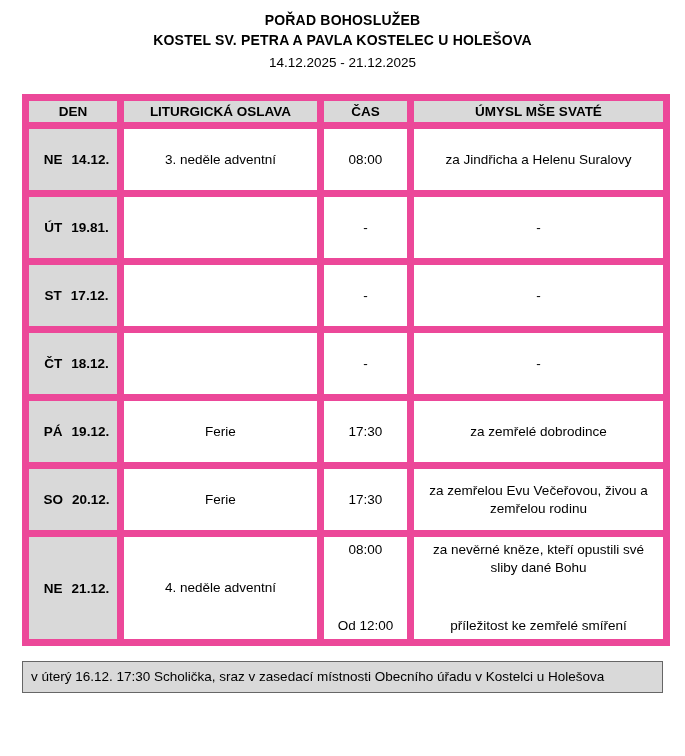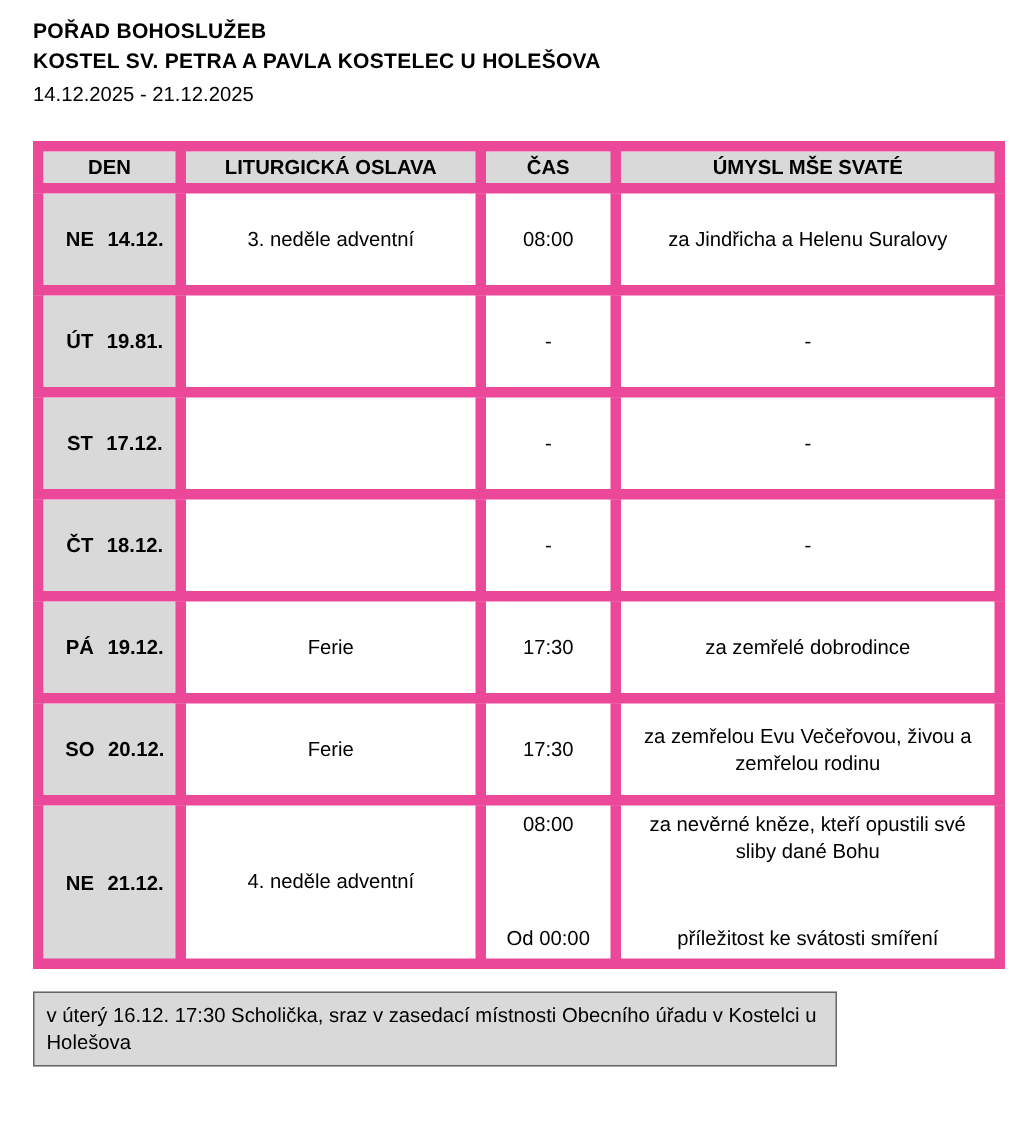--- a/index.html
+++ b/index.html
@@ -9,21 +9,21 @@
     color: #000000;
     font-family: "Liberation Sans", sans-serif;
   }
   .page {
     width: 685px;
     height: 756px;
     box-sizing: border-box;
     padding: 8px 22px 10px 22px;
     background: #ffffff;
   }
-  .doc-header { text-align: left; }
+  .doc-header { text-align: center; }
   .doc-title {
     font-size: 14px;
     font-weight: bold;
     padding-top: 4px;
     letter-spacing: 0.2px;
   }
   .doc-subtitle {
     font-size: 14px;
     font-weight: bold;
     margin-top: 4px;
@@ -73,21 +73,21 @@
     display: flex;
     flex-direction: column;
     justify-content: space-between;
     align-items: center;
     min-height: 94px;
   }
   .split > div { width: 100%; text-align: center; }
 
   .footnote {
     margin-top: 15px;
-    width: 536px;
+    width: 641px;
     box-sizing: border-box;
     background: #d9d9d9;
     border: 1px solid #666666;
     padding: 6px 8px;
     font-size: 13.5px;
     line-height: 1.35;
     text-align: left;
   }
 </style>
 </head>
@@ -166,27 +166,27 @@
         <td class="umysl">za zemřelou Evu Večeřovou, živou a zemřelou rodinu</td>
       </tr>
       <tr class="body-row-tall">
         <td class="den">
           <span class="day">NE</span><span class="date">21.12.</span>
         </td>
         <td class="oslava">4. neděle adventní</td>
         <td class="cas">
           <div class="split">
             <div>08:00</div>
-            <div>Od 00:00</div>
+            <div>Od 12:00</div>
           </div>
         </td>
         <td class="umysl">
           <div class="split">
             <div>za nevěrné kněze, kteří opustili své sliby dané Bohu</div>
-            <div>příležitost ke svátosti smíření</div>
+            <div>příležitost ke zemřelé smíření</div>
           </div>
         </td>
       </tr>
     </tbody>
   </table>
 
   <div class="footnote">v úterý 16.12. 17:30 Scholička, sraz v zasedací místnosti Obecního úřadu v Kostelci u Holešova</div>
 
 </div>
 

